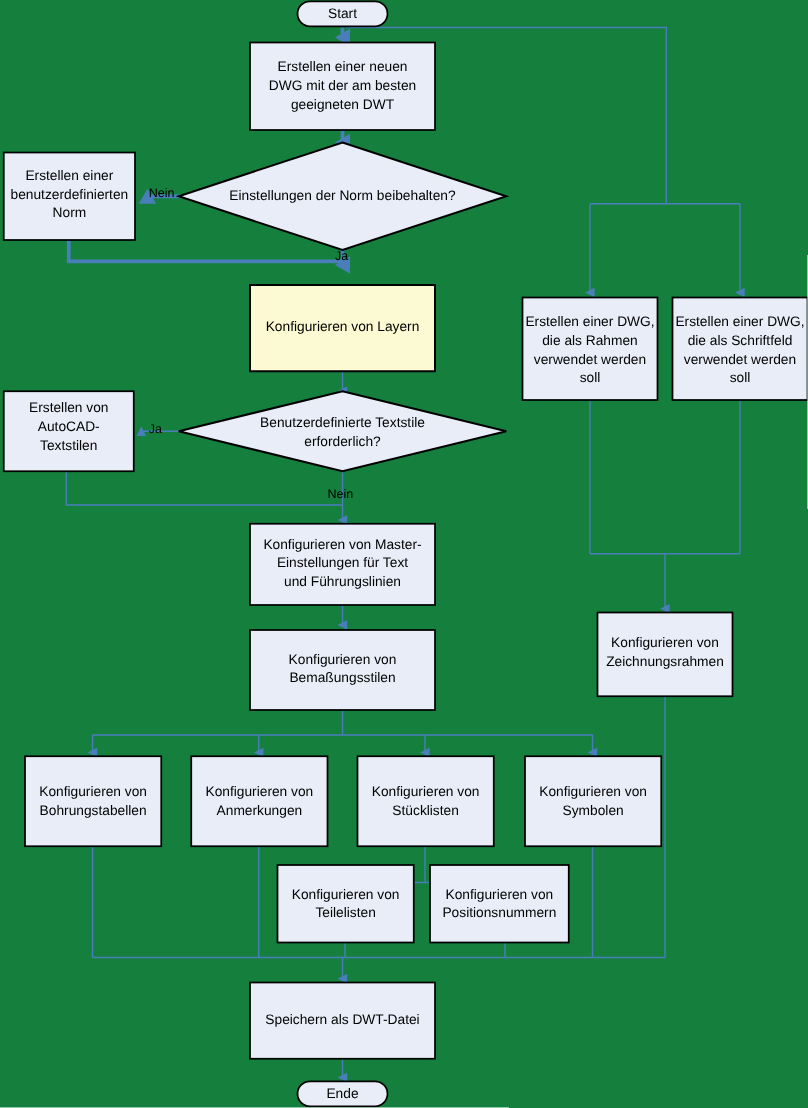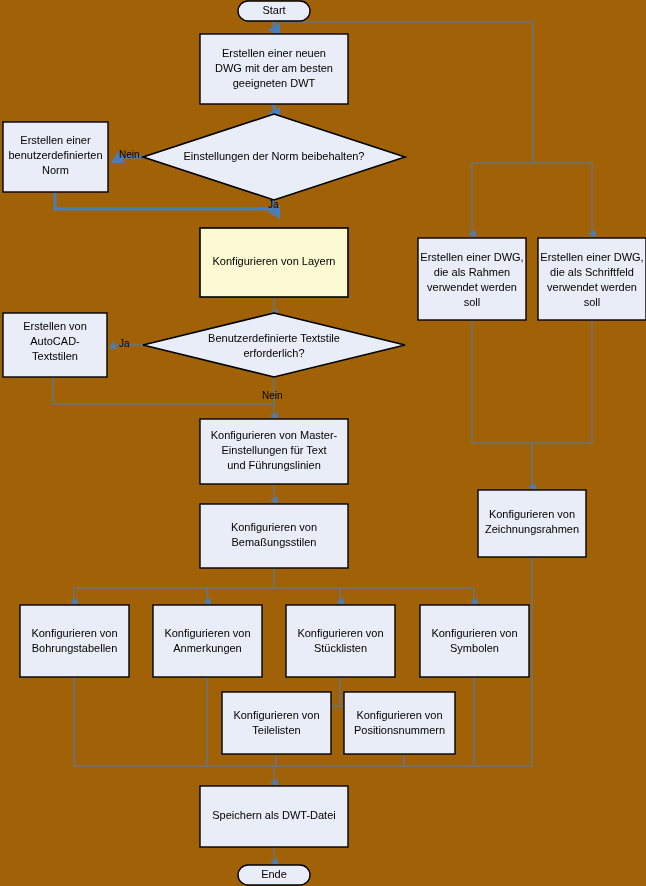--- a/index.html
+++ b/index.html
@@ -4,21 +4,21 @@
 <style>
   html, body {
     margin: 0;
     padding: 0;
     background: #ffffff;
   }
   #page {
     position: relative;
     width: 646px;
     height: 886px;
-    background: #a16207;
+    background: #15803d;
     overflow: hidden;
     font-family: "Liberation Sans", sans-serif;
   }
   svg.flow {
     position: absolute;
     left: 0;
     top: 0;
     width: 646px;
     height: 886px;
   }

